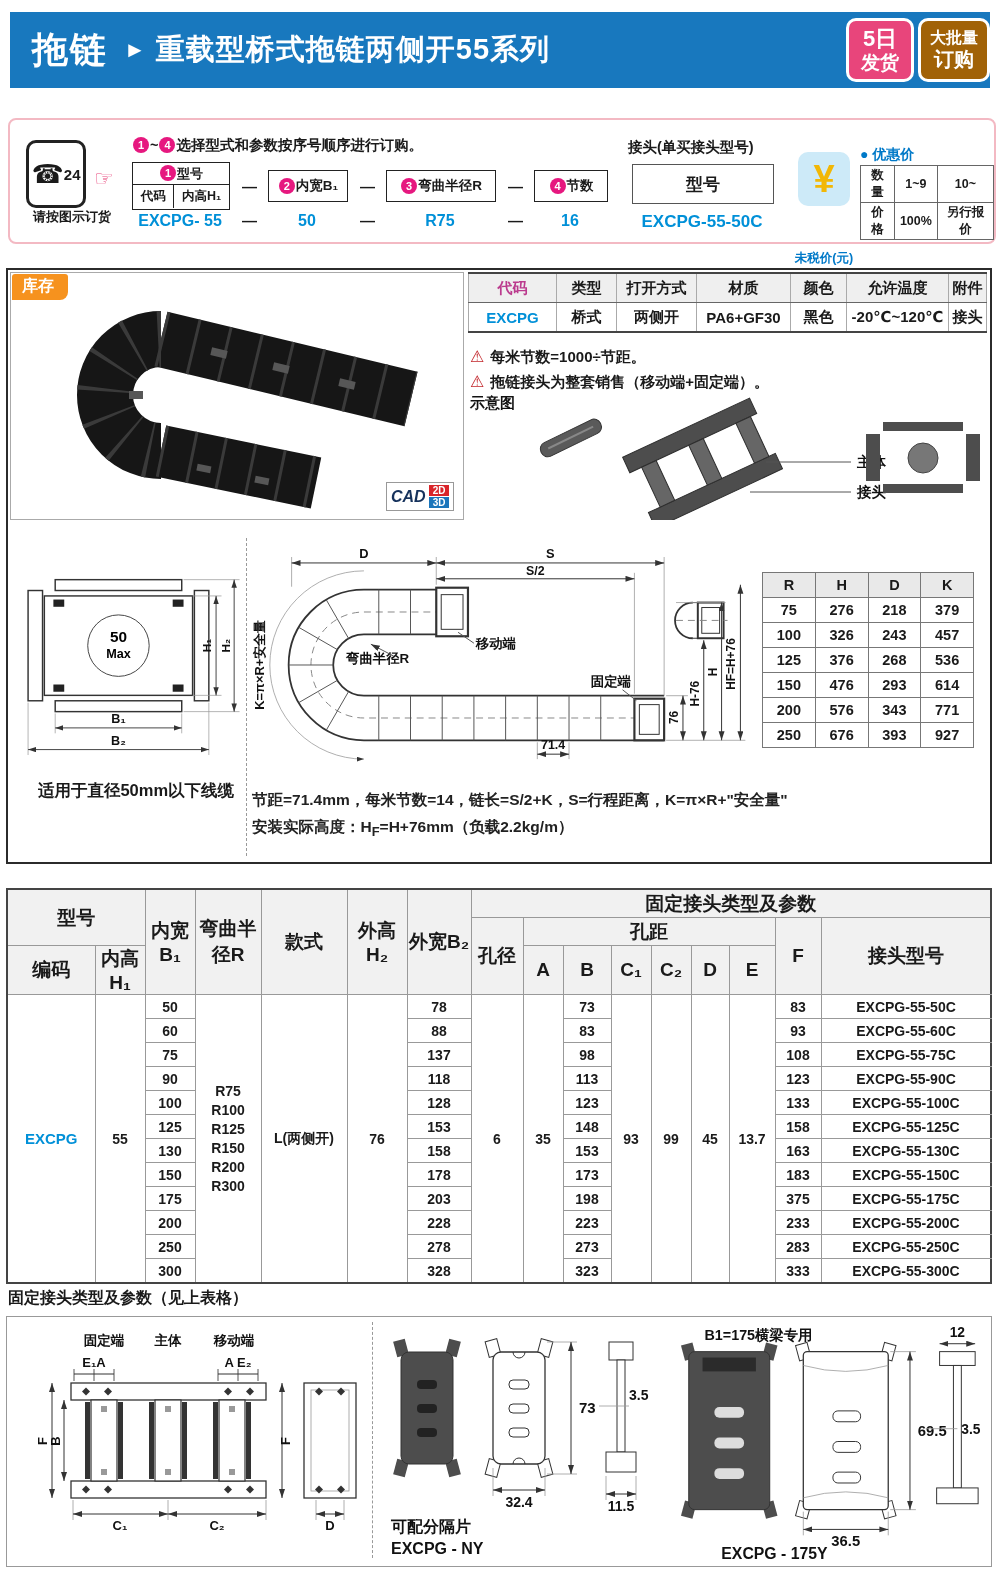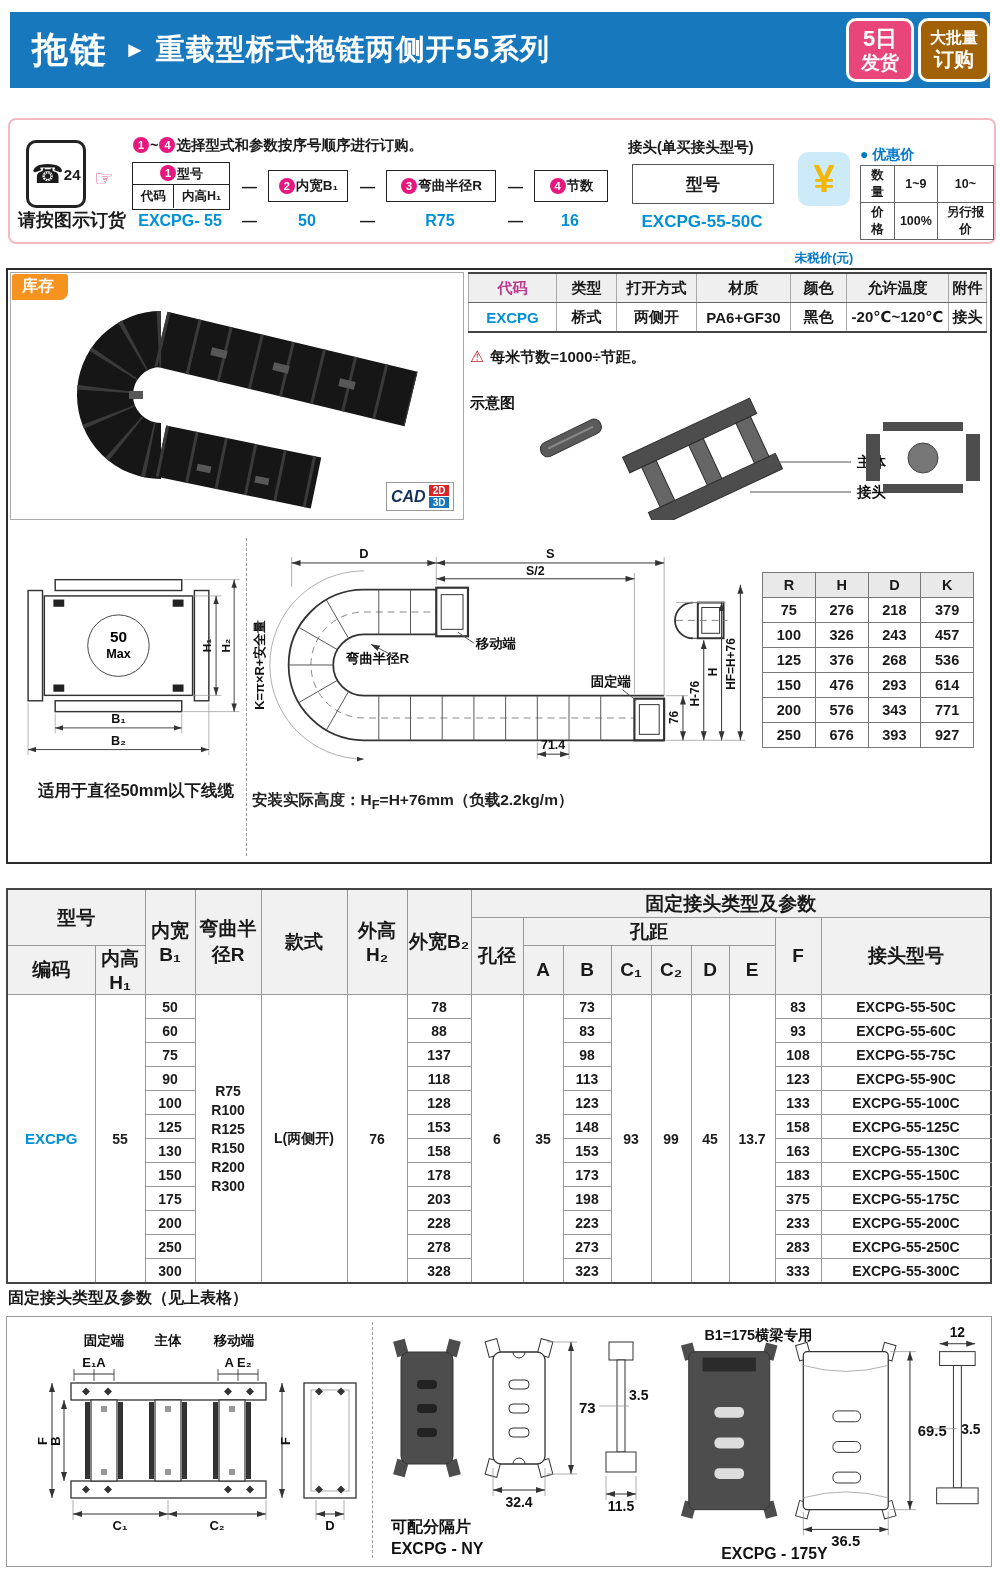--- a/index.html
+++ b/index.html
@@ -85,21 +85,21 @@
       <span style="font-size:16px;">大批量</span>
       <span style="font-size:20px;">订购</span>
     </div>
   </div>
 
   <div class="abs order-box" style="left:8px;top:118px;width:984px;height:122px;">
     <div class="abs phone" style="left:16px;top:20px;width:54px;height:62px;">
       <span style="font-size:26px;">☎</span>
       <span style="font-size:15px;">24</span>
     </div>
-    <div class="abs bold ctr" style="left:2px;top:88px;width:120px;font-size:18px;">请按图示订货</div>
+    <div class="abs bold ctr" style="left:2px;top:88px;width:120px;font-size:13px;">请按图示订货</div>
     <div class="abs" style="left:84px;top:46px;font-size:22px;color:#e8457b;font-weight:bold;">☞</div>
 
     <div class="abs bold" style="left:122px;top:16px;font-size:14.5px;">
       <span class="cnum">1</span><span>~</span><span class="cnum">4</span><span>选择型式和参数按序号顺序进行订购。</span>
     </div>
 
     <div class="abs" style="left:122px;top:42px;width:96px;height:46px;border:1.6px solid #222;font-weight:bold;">
       <div style="height:21px;border-bottom:1.2px solid #222;text-align:center;font-size:13px;line-height:21px;">
         <span class="cnum">1</span><span>型号</span>
       </div>
@@ -215,20 +215,21 @@
       <td>PA6+GF30</td>
       <td>黑色</td>
       <td>-20℃~120℃</td>
       <td>接头</td>
     </tr>
   </tbody>
     </table>
 
   <div class="abs warn" style="left:470px;top:344px;">
     <div><span class="wi">⚠</span><span>每米节数=1000÷节距。</span></div>
+    <div><span class="wi">⚠</span><span>拖链接头为整套销售（移动端+固定端）。</span></div>
   </div>
 
   <svg class="abs" style="left:468px;top:392px;" width="518" height="128" viewBox="0 0 518 128">
     <text x="2" y="16" class="lbl" style="font-size:15px;">示意图</text>
     <g transform="rotate(-26 104 46)">
       <rect x="70" y="38" width="66" height="15" rx="7" fill="#5a5a5a" stroke="#333"></rect>
       <line x1="78" y1="45" x2="128" y2="45" stroke="#888" stroke-width="2"></line>
     </g>
     <g transform="rotate(-25 235 72)">
       <rect x="165" y="32" width="140" height="17" fill="#4d4d4d" stroke="#2e2e2e"></rect>
@@ -409,20 +410,21 @@
     <tr>
           <td>250</td>
           <td>676</td>
           <td>393</td>
           <td>927</td>
         </tr>
   </tbody>
     </table>
 
   <div class="abs notes" style="left:252px;top:786px;width:730px;">
+    <div>节距=71.4mm，每米节数=14，链长=S/2+K，S=行程距离，K=π×R+"安全量"</div>
     <div><span>安装实际高度：H</span><sub>F</sub><span>=H+76mm（负载2.2kg/m）</span></div>
   </div>
 
   <table class="abs mt" style="left:6px;top:888px;width:986px;">
     <colgroup>
       <col style="width:88px">
         <col style="width:50px">
         <col style="width:50px">
         <col style="width:66px">
         <col style="width:86px">

